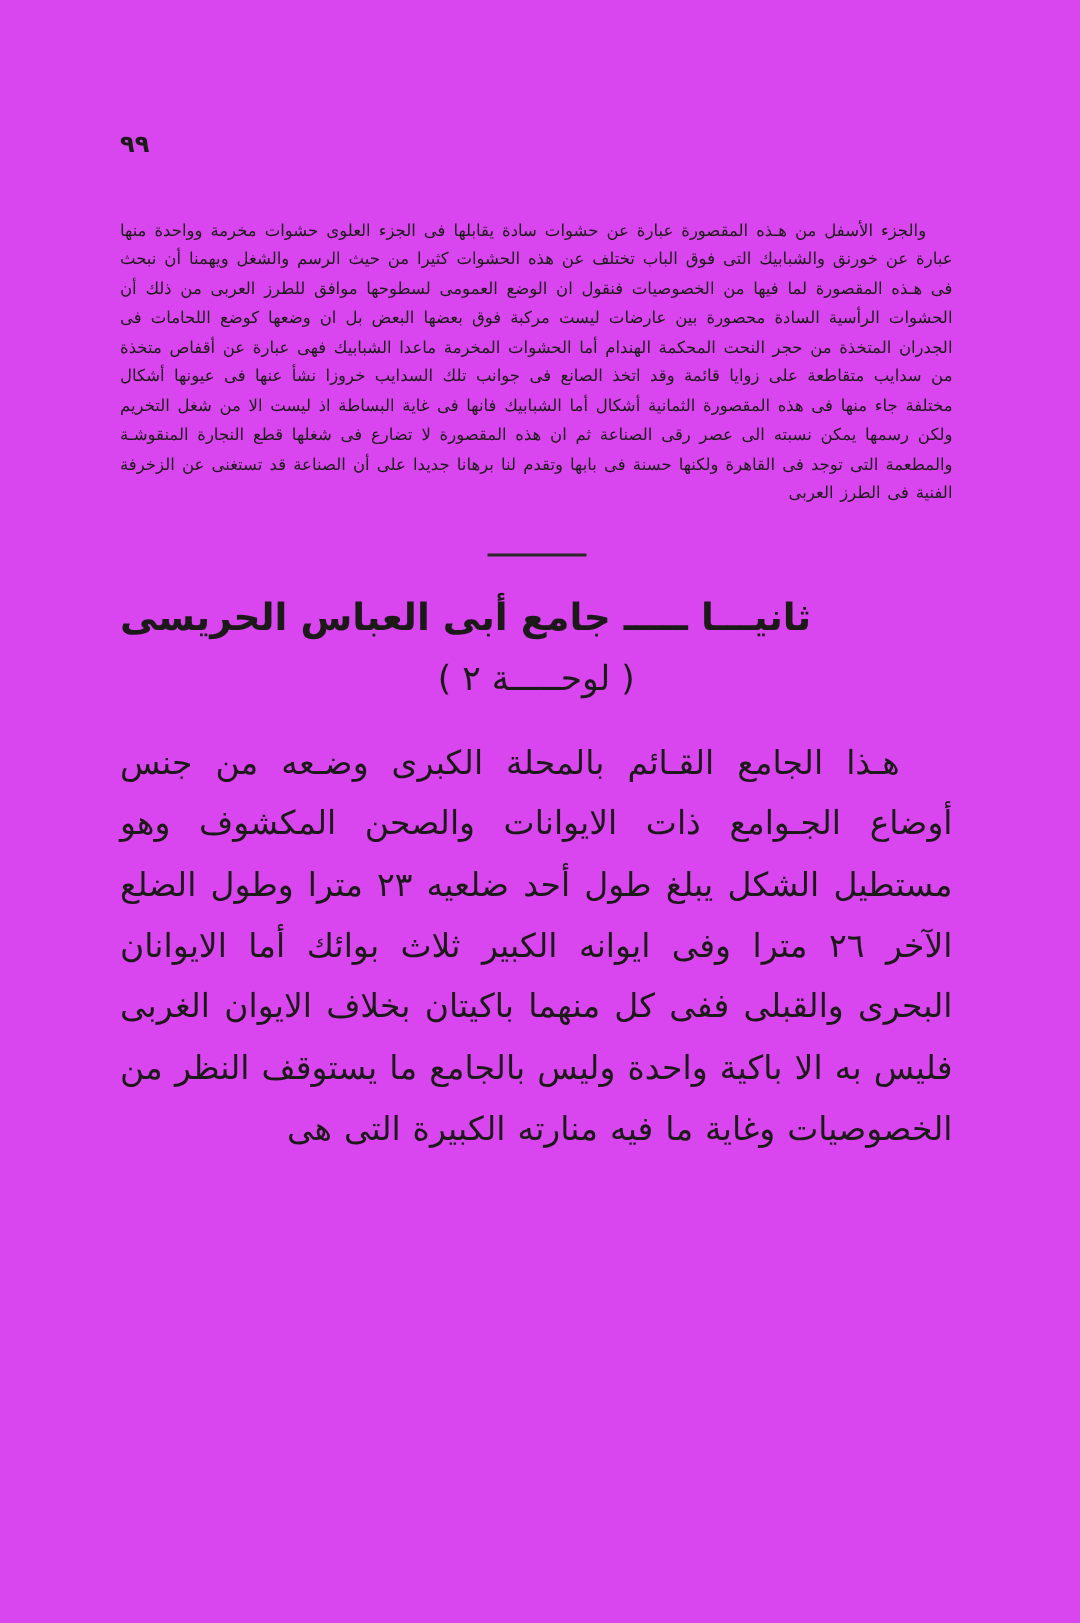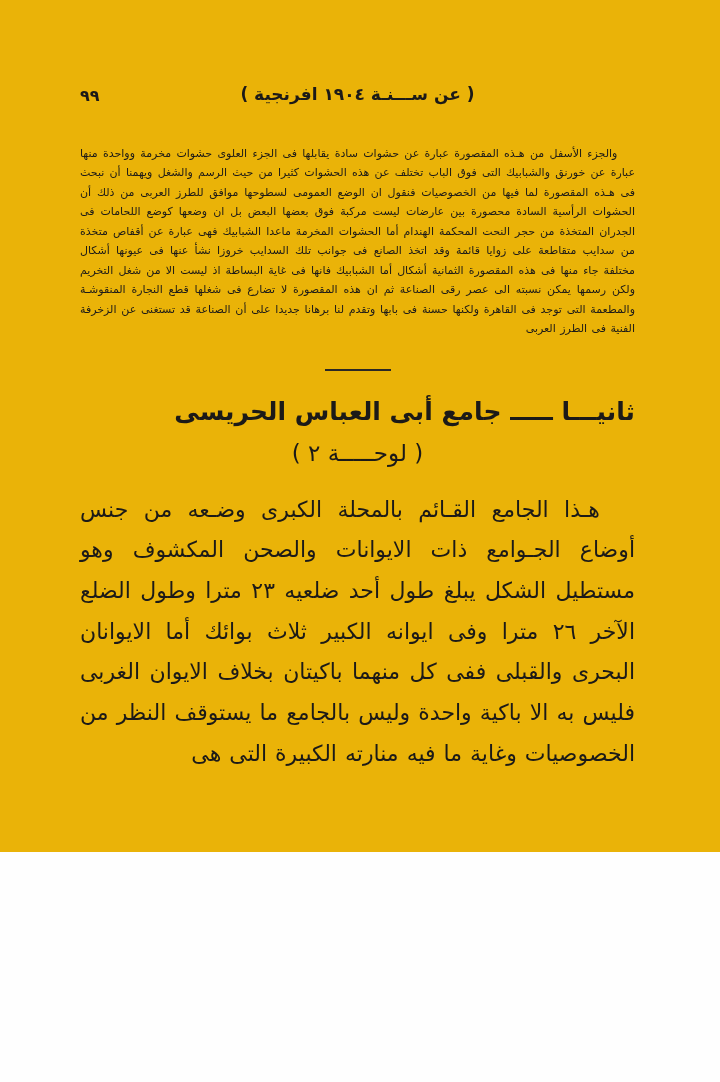--- a/index.html
+++ b/index.html
@@ -5,22 +5,22 @@
   html, body {
     margin: 0;
     padding: 0;
     background: #fefefe;
     font-family: "DejaVu Sans", sans-serif;
     color: #1c1a18;
   }
   .page {
     position: relative;
     width: 720px;
-    height: 852px;
-    background: #eab308;
+    height: 1082px;
+    background: #d946ef;
     overflow: hidden;
     direction: rtl;
   }
   .content {
     position: absolute;
     top: 80px;
     right: 85px;
     left: 80px;
   }
   .page-header {
@@ -53,21 +53,21 @@
     margin: 0 0 22px 0;
     word-spacing: 1px;
   }
   .section-divider {
     width: 66px;
     border: none;
     border-top: 2px solid #2a2826;
     margin: 30px auto 26px auto;
   }
   .section-heading {
-    text-align: right;
+    text-align: left;
     font-size: 25px;
     font-weight: bold;
     margin: 14px 0 10px 0;
     letter-spacing: 0.5px;
   }
   .plate-heading {
     text-align: center;
     font-size: 23px;
     font-weight: normal;
     margin: 14px 0 24px 0;
@@ -89,21 +89,20 @@
   }
 </style>
 </head>
 <body>
 
 <div class="page">
   <div class="content">
 
     <div class="page-header">
       <span class="page-number">٩٩</span>
-      <div class="running-header">( عن ســـنـة ١٩٠٤ افرنجية )</div>
     </div>
 
     <p class="body-paragraph">والجزء الأسفل من هـذه المقصورة عبارة عن حشوات سادة يقابلها فى الجزء العلوى حشوات مخرمة وواحدة منها عبارة عن خورنق والشبابيك التى فوق الباب تختلف عن هذه الحشوات كثيرا من حيث الرسم والشغل ويهمنا أن نبحث فى هـذه المقصورة لما فيها من الخصوصيات فنقول ان الوضع العمومى لسطوحها موافق للطرز العربى من ذلك أن الحشوات الرأسية السادة محصورة بين عارضات ليست مركبة فوق بعضها البعض بل ان وضعها كوضع اللحامات فى الجدران المتخذة من حجر النحت المحكمة الهندام أما الحشوات المخرمة ماعدا الشبابيك فهى عبارة عن أقفاص متخذة من سدايب متقاطعة على زوايا قائمة وقد اتخذ الصانع فى جوانب تلك السدايب خروزا نشأ عنها فى عيونها أشكال مختلفة جاء منها فى هذه المقصورة الثمانية أشكال أما الشبابيك فانها فى غاية البساطة اذ ليست الا من شغل التخريم ولكن رسمها يمكن نسبته الى عصر رقى الصناعة ثم ان هذه المقصورة لا تضارع فى شغلها قطع النجارة المنقوشـة والمطعمة التى توجد فى القاهرة ولكنها حسنة فى بابها وتقدم لنا برهانا جديدا على أن الصناعة قد تستغنى عن الزخرفة الفنية فى الطرز العربى</p>
 
     <hr class="section-divider">
 
     <h2 class="section-heading">ثانيـــا ـــــ جامع أبى العباس الحريسى</h2>
 
     <h3 class="plate-heading">( لوحـــــة ٢ )</h3>
 

